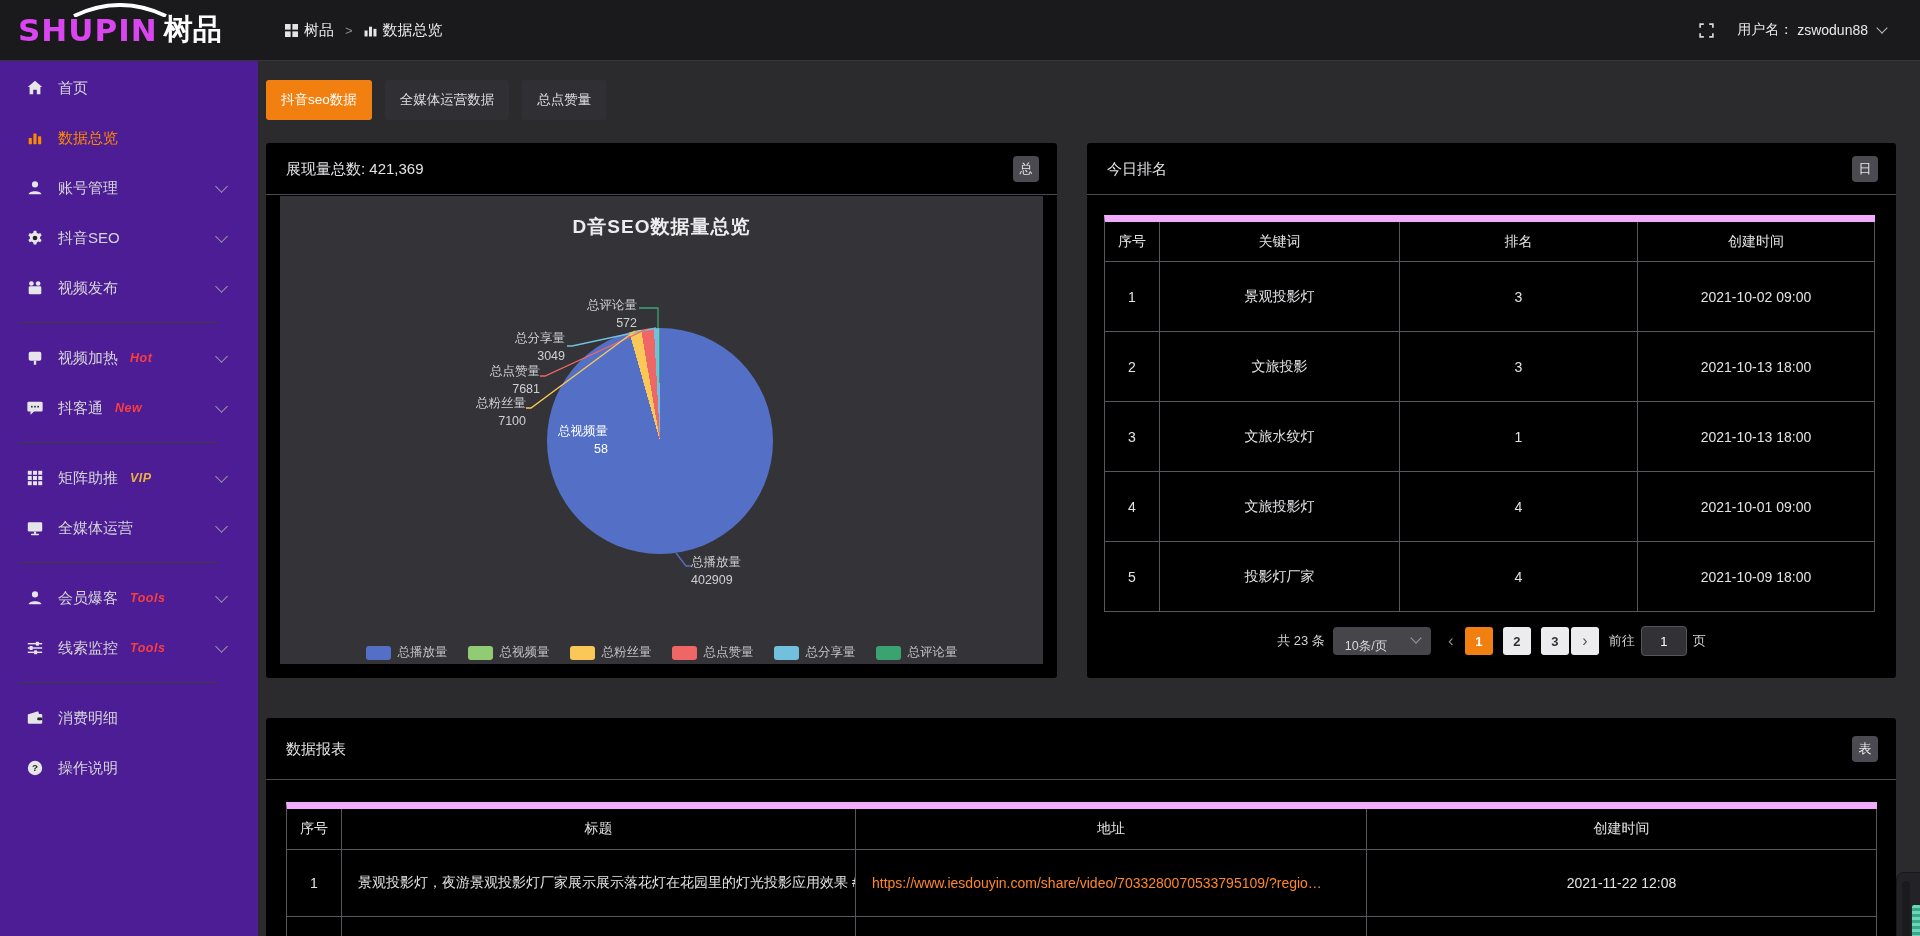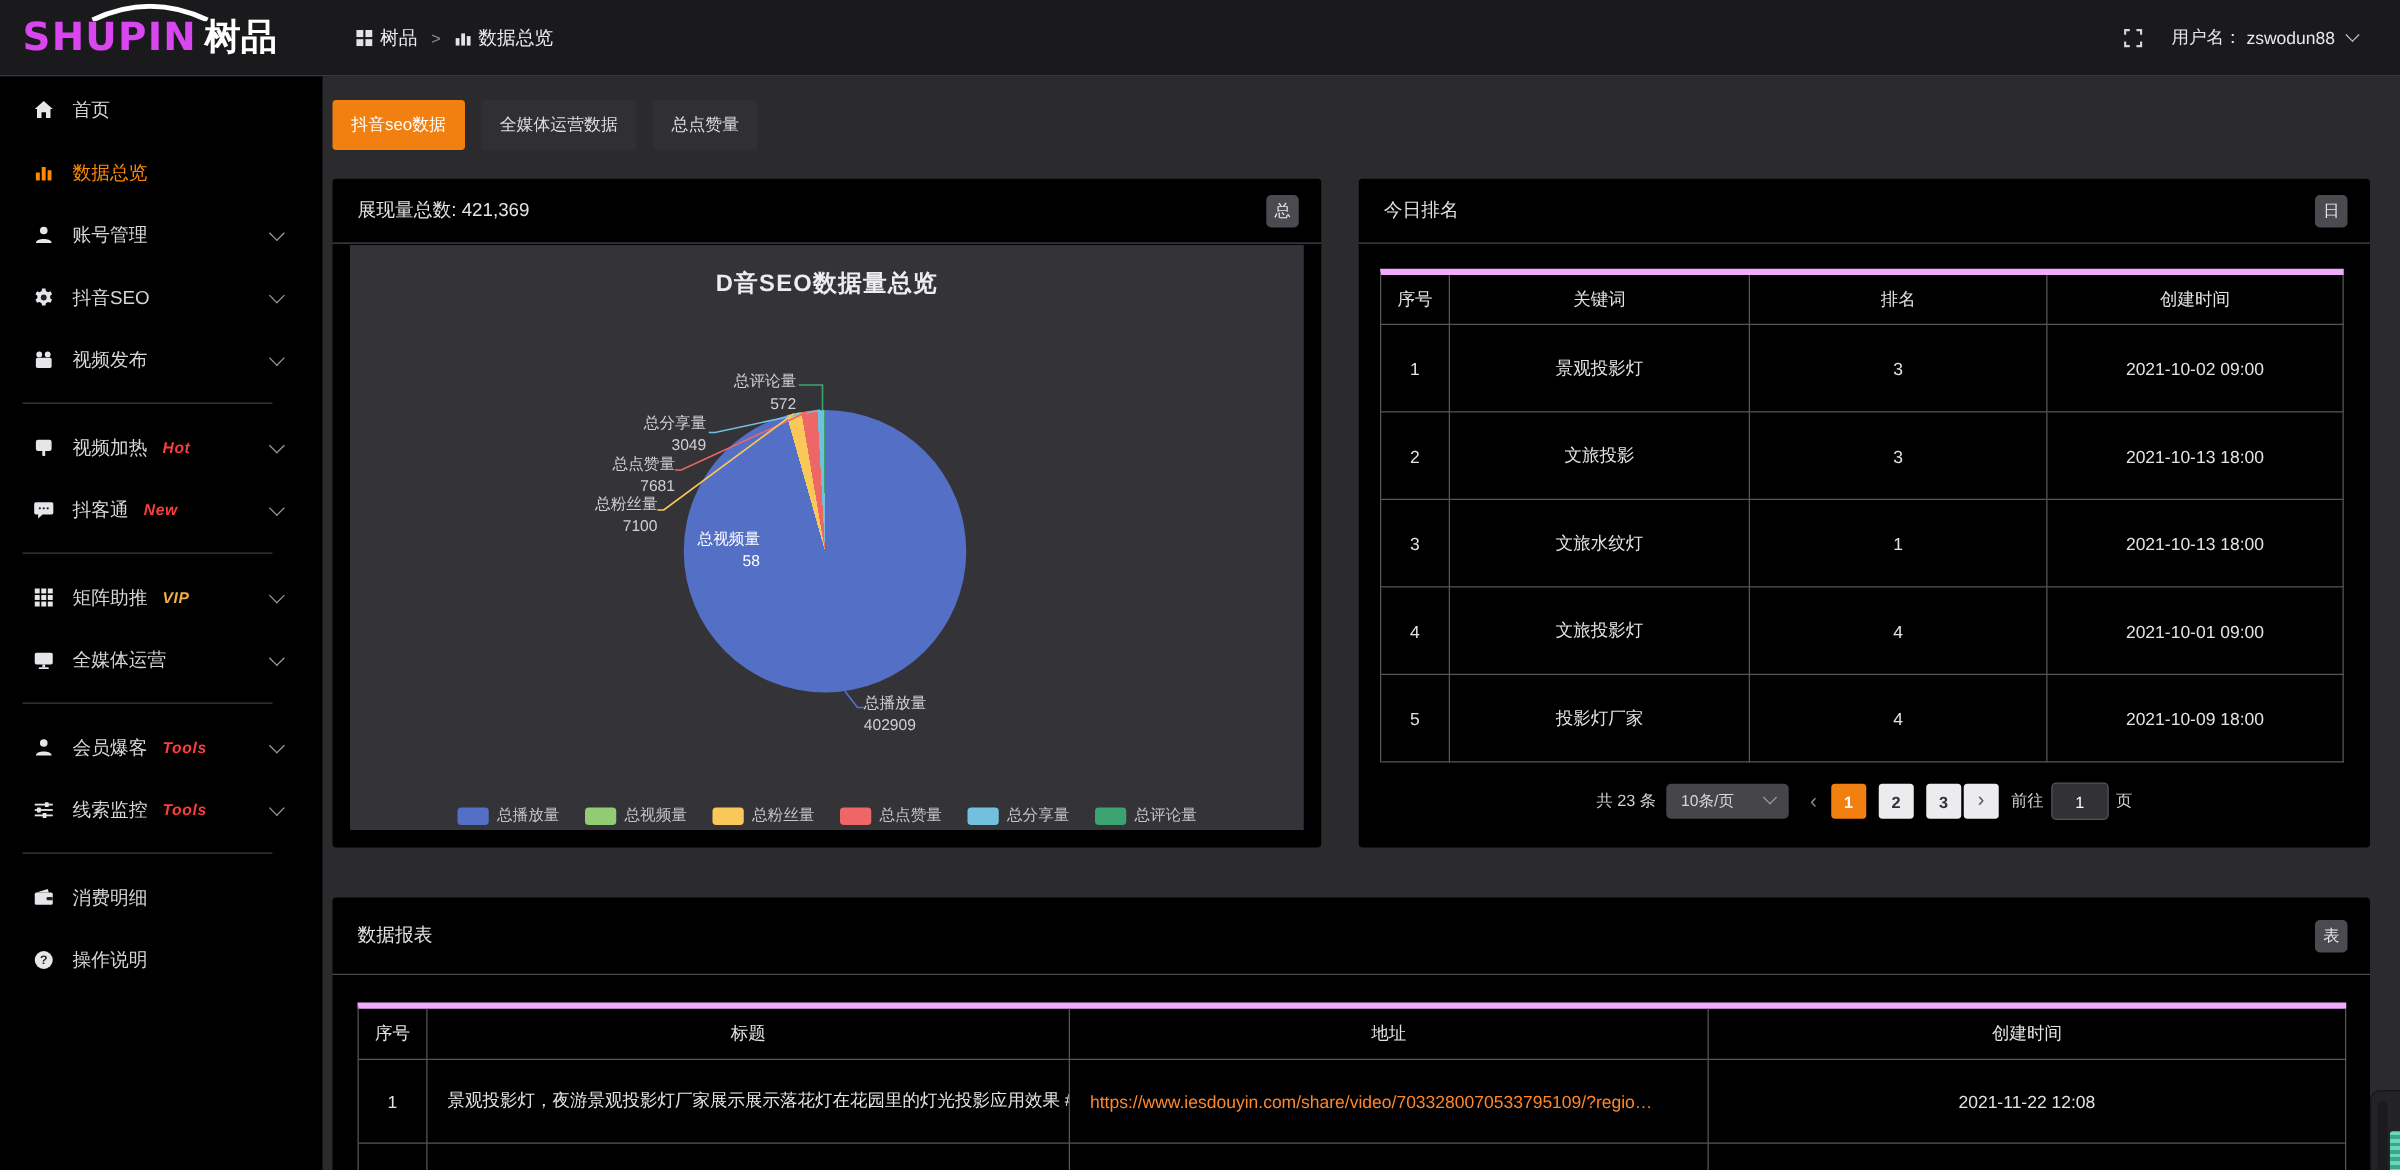--- a/index.html
+++ b/index.html
@@ -18,21 +18,21 @@
   .breadcrumb{position:absolute;left:285px;top:0;height:60px;display:flex;align-items:center;gap:9px;}
   .crumb{display:flex;align-items:center;gap:6px;}
   .crumb-label{font-size:15px;color:#ebebee;}
   .crumb-sep{font-size:13px;color:#8b8b92;margin:0 2px;}
   .crumb-ico svg{display:block;width:13px;height:13px;fill:#e4e4e8;}
   .top-right{position:absolute;right:34px;top:0;height:60px;display:flex;align-items:center;gap:22px;}
   .fullscreen svg{display:block;}
   .user-wrap{display:flex;align-items:center;gap:4px;font-size:14px;color:#e8e8ec;}
   .chev-sm{display:inline-block;width:7px;height:7px;border-right:1.5px solid #bcbcc2;border-bottom:1.5px solid #bcbcc2;transform:rotate(45deg);margin-left:6px;margin-top:-4px;}
   
-  .sidebar{position:absolute;left:0;top:60px;width:258px;height:876px;background:#000000;padding-top:3px;box-sizing:border-box;}
+  .sidebar{position:absolute;left:0;top:60px;width:258px;height:876px;background:#4c1d95;padding-top:3px;box-sizing:border-box;}
   .side-item{position:relative;height:50px;display:flex;align-items:center;padding-left:25px;color:#d6d6d9;font-size:15px;cursor:pointer;}
   .side-item .icon{width:20px;height:20px;display:inline-flex;align-items:center;justify-content:center;color:#e6e6ea;margin-right:13px;}
   .side-item .icon svg{width:18px;height:18px;fill:currentColor;}
   .side-item.active{color:#ff8a00;}
   .side-item.active .icon{color:#ff8a00;}
   .side-badge{font-size:12.5px;font-weight:bold;font-style:italic;margin-left:12px;letter-spacing:.5px;}
   .chev{position:absolute;right:32px;top:50%;width:8px;height:8px;margin-top:-6px;border-right:1.6px solid #9c9ca2;border-bottom:1.6px solid #9c9ca2;transform:rotate(45deg);}
   .side-divider{height:1px;background:#3c3c40;margin:9px 40px 10px 18px;}
   
   .tabs{position:absolute;left:266px;top:80px;display:flex;gap:13px;}
@@ -53,33 +53,33 @@
   .pie{position:absolute;left:267px;top:132px;width:226px;height:226px;border-radius:50%;}
   .leader-svg{position:absolute;left:0;top:0;pointer-events:none;}
   .pie-label{position:absolute;font-size:12.5px;line-height:18px;color:#cfd0d4;text-align:right;}
   .pie-label.white{color:#fff;}
   .pie-label.left{text-align:left;}
   .legend{position:absolute;left:0;top:448px;width:100%;display:flex;justify-content:center;align-items:center;gap:20px;}
   .legend-item{display:flex;align-items:center;cursor:pointer;}
   .legend-sw{width:25px;height:14px;border-radius:3px;}
   .legend-label{font-size:12.5px;color:#c4c5c8;margin-left:7px;}
   
-  .dgrid{display:grid;border-top:5px solid #f0abfc;border-left:1px solid #56565c;}
+  .dgrid{display:grid;border-top:7px solid #f0abfc;border-left:1px solid #56565c;}
   .cell{border-right:1px solid #56565c;border-bottom:1px solid #56565c;display:flex;align-items:center;justify-content:center;font-size:14px;color:#e3e3e6;overflow:hidden;box-sizing:border-box;}
   .cell.left{justify-content:flex-start;padding:0 16px;white-space:nowrap;}
   .rank-table{position:absolute;left:17px;top:72px;width:770px;grid-template-columns:55px 240px 238px 237px;}
   .rank-table .cell.h{height:40px;}
   .rank-table .cell.r{height:70px;}
   .report-table{position:absolute;left:20px;top:84px;width:1590px;grid-template-columns:55px 514px 511px 510px;}
   .report-table .cell.h{height:41px;}
   .report-table .cell.r{height:67px;}
   .cell a{color:#ff872a;text-decoration:none;white-space:nowrap;}
   
   .pagination{position:absolute;left:0;top:483px;width:100%;display:flex;justify-content:center;align-items:center;gap:2px;font-size:13px;color:#d2d2d6;}
-  .pg-select{position:relative;width:98px;height:28px;background:#45454a;border-radius:4px;display:flex;align-items:center;padding-left:12px;box-sizing:border-box;color:#d8d8db;font-size:12.5px;cursor:pointer;margin:0 6px;}
+  .pg-select{position:relative;width:98px;height:28px;background:#45454a;border-radius:4px;display:flex;align-items:flex-end;padding-left:12px;box-sizing:border-box;color:#d8d8db;font-size:12.5px;cursor:pointer;margin:0 6px;}
   .pg-select .chev-sm{position:absolute;right:11px;top:11px;border-color:#9c9ca2;}
   .pg-arrow{width:24px;height:28px;display:flex;align-items:center;justify-content:center;font-size:17px;color:#87878e;cursor:pointer;background:transparent;border:none;}
   .pg-btn{min-width:28px;height:28px;border-radius:3px;background:#ececee;color:#303036;font-size:13px;font-weight:bold;display:flex;align-items:center;justify-content:center;cursor:pointer;border:none;font-family:inherit;}
   .pg-btn.next{font-weight:normal;font-size:16px;color:#55555c;}
   .pg-btn.active{background:#f28010;color:#fff;}
   .goto-input{width:40px;height:26px;background:#313136;border:1px solid #55555a;border-radius:4px;color:#fff;font-size:13px;text-align:center;outline:none;margin:0 4px;font-family:inherit;}
   
   .float-widget{position:absolute;left:1896px;top:872px;width:40px;height:80px;background:#232327;border:1px solid #17171a;border-radius:8px;overflow:hidden;}
   .float-groove{position:absolute;left:5px;top:8px;width:8px;height:62px;background:#1b1b1e;border-radius:4px;}
   .float-teal{position:absolute;left:15px;top:32px;width:9px;height:46px;border-radius:2px;

